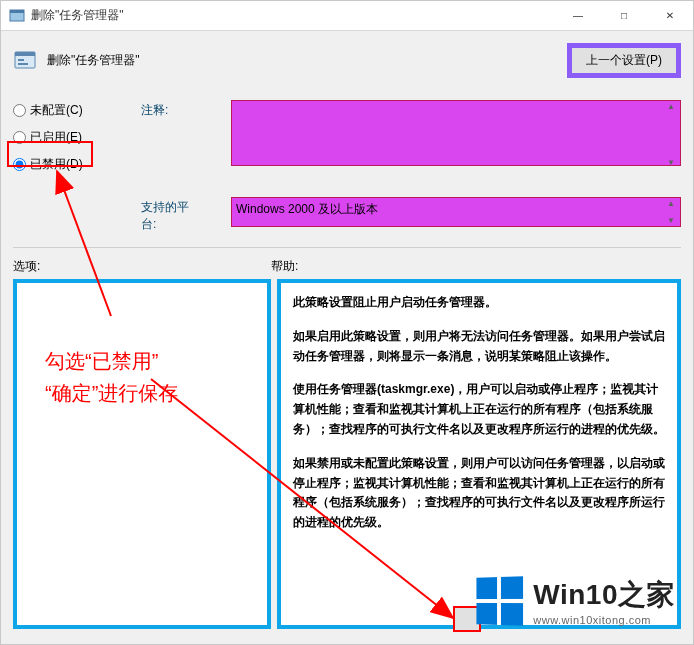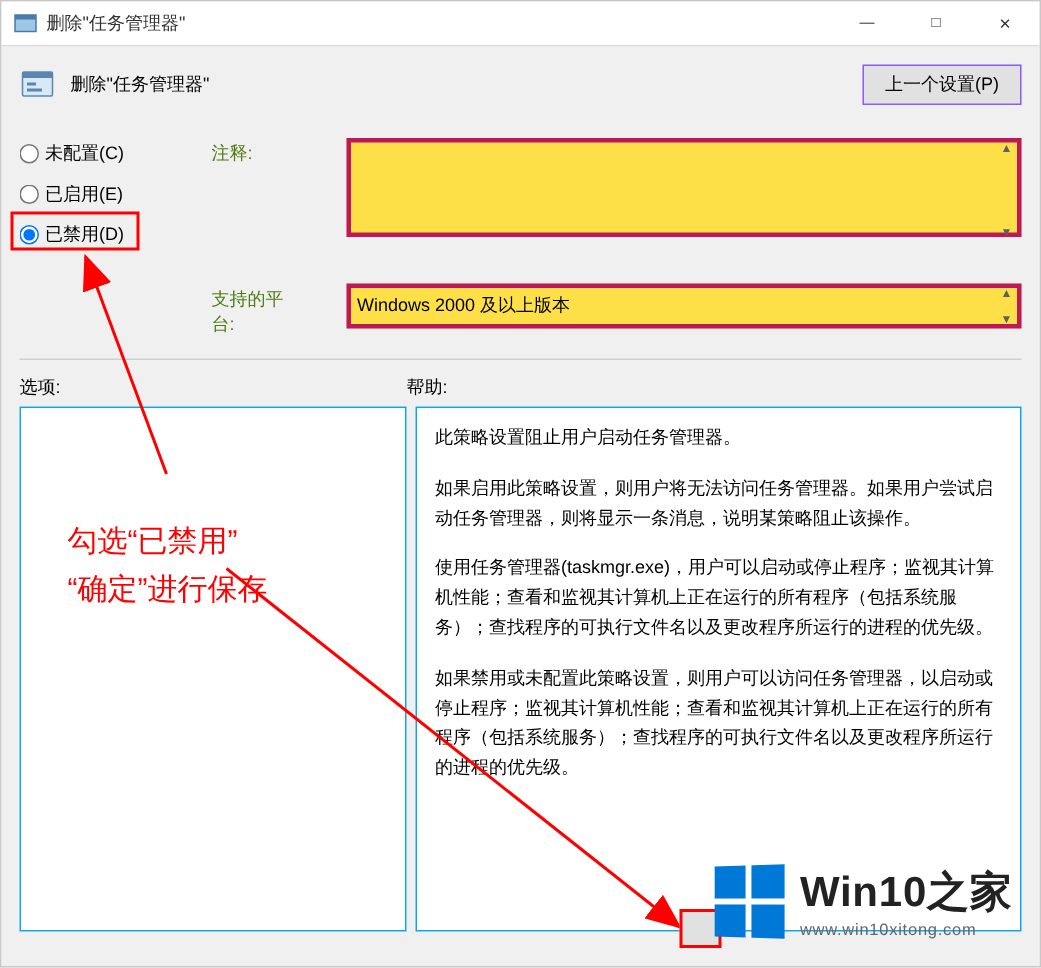--- a/index.html
+++ b/index.html
@@ -47,45 +47,45 @@
     display: flex;
     align-items: center;
     gap: 10px;
     margin-bottom: 22px;
   }
   .policy-icon { width: 24px; height: 24px; display:inline-block; }
   .policy-title { font-size: 12px; color: #000; flex: 0 0 auto; }
   .header-spacer { flex: 1; }
   .btn {
     background: #e1e1e1;
-    border: 1px solid #8b5cf6;
+    border: 5px solid #8b5cf6;
     padding: 4px 14px;
     font-size: 12px;
     font-family: inherit;
     min-width: 104px;
     text-align: left;
   }
 
   
   .mid-grid {
     display: grid;
     grid-template-columns: 100px 62px 1fr;
     column-gap: 8px;
     row-gap: 6px;
     align-items: start;
     gap: 28px;
   }
   .radio-col { display: flex; flex-direction: column; gap: 10px; padding-top: 2px;}
   .radio-item { display: flex; align-items: center; gap: 4px; font-size: 12px; color:#000; }
   .radio-item input { margin: 0; }
 
-  .label-cell { font-size: 12px; color:#4d7c0f; padding-top: 2px;}
+  .label-cell { font-size: 12px; color:#0c4a6e; padding-top: 2px;}
   .textbox {
-    background: #fde047;
-    border: 3px solid #be185d;
+    background: #d946ef;
+    border: 1px solid #be185d;
     width: 100%;
     font-family: inherit;
     font-size: 12px;
     padding: 3px 4px;
     resize: none;
   }
   .comment-box { height: 66px; position: relative;}
   .platform-box { height: 30px; position: relative;}
   .scroll-affordance {
     position: absolute; right: 2px; top: 2px; bottom: 2px; width: 16px;
@@ -98,25 +98,26 @@
 
   .columns-labels {
     display: flex; margin-bottom: 4px;
   }
   .columns-labels .left-lbl { width: 258px; }
   .panels {
     display: flex; gap: 6px;
   }
   .panel {
     background: #fff;
-    border: 1px solid #0ea5e9;
+    border: 4px solid #0ea5e9;
     height: 350px;
     overflow: hidden;
     position: relative;
     font-size: 12px;
+    font-weight: bold;
   }
   .panel.options { width: 258px; }
   .panel.help { flex: 1; padding: 10px 12px; line-height: 1.65; color:#000;}
   .panel.help p { margin: 0 0 14px; }
 
   
   .red-box {
     position: absolute;
     border: 2px solid #ff0000;
     pointer-events: none;

